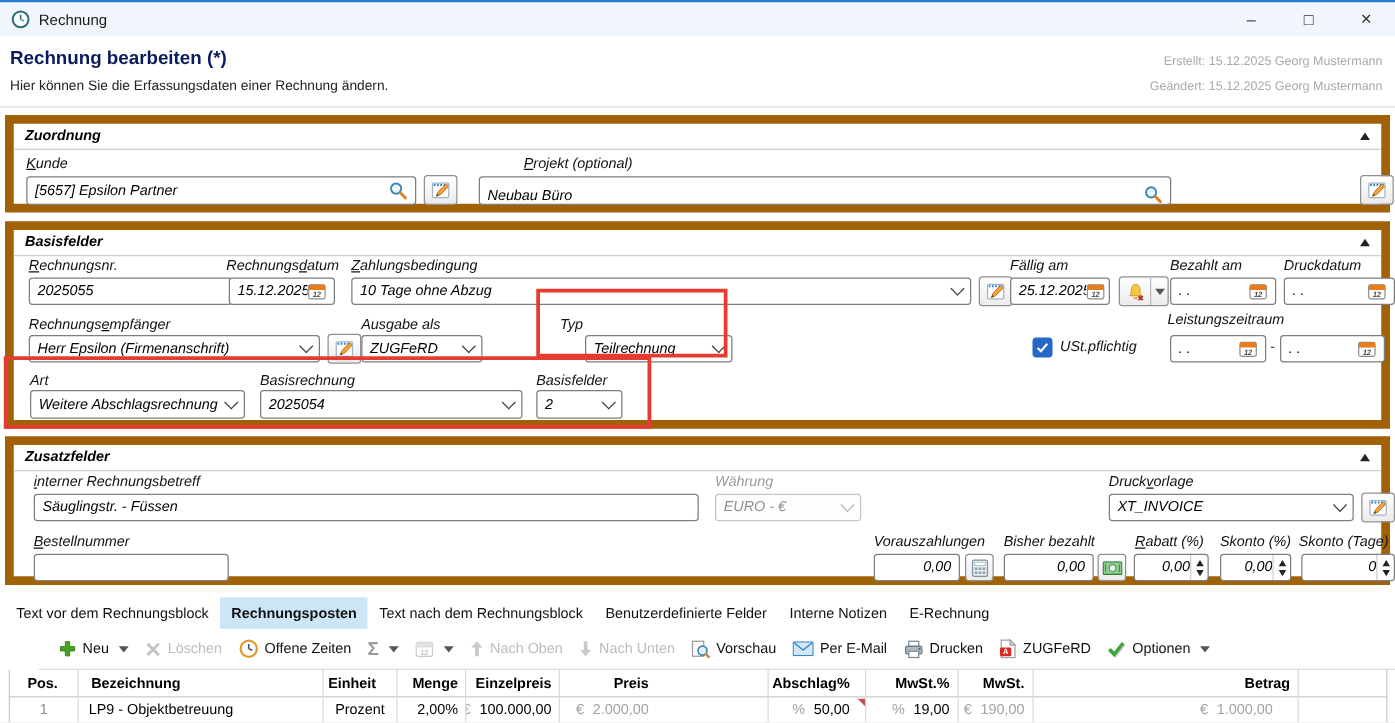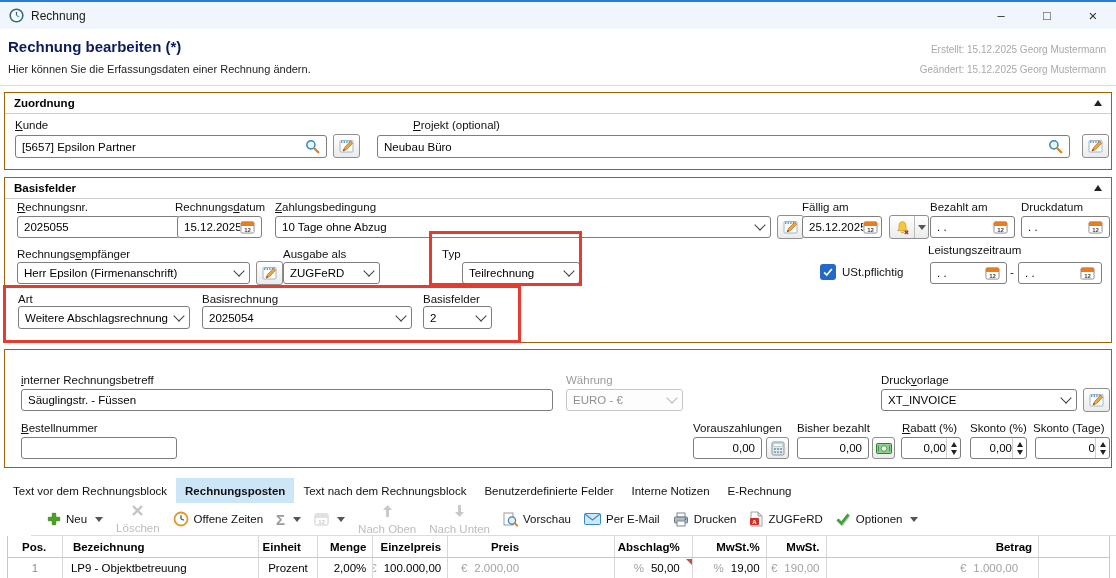--- a/index.html
+++ b/index.html
@@ -11,21 +11,21 @@
             display:flex;align-items:center;}
   .titlebar .app-title{font-size:12px;color:#1a1a1a;margin-left:7px;}
   .win-btn{position:absolute;top:0;width:46px;height:27px;display:flex;align-items:center;
            justify-content:center;font-size:13px;color:#333;}
   
   .page-title{position:absolute;left:8px;top:38px;font-size:15px;font-weight:bold;color:#0b1c5e;}
   .page-sub{position:absolute;left:8px;top:63px;font-size:11px;color:#222;}
   .meta{position:absolute;right:10px;font-size:10px;color:#a9a9a9;text-align:right;}
   .hdr-divider{position:absolute;left:0;top:85px;width:100%;height:1px;background:#d8dde2;}
   
-  .section{position:absolute;left:4px;width:1108px;border:1px solid #a16207;background:#fff;box-sizing:border-box;}
+  .section{position:absolute;left:4px;width:1108px;border:7px solid #a16207;background:#fff;box-sizing:border-box;font-style:italic;}
   .sec-h{height:20px;display:flex;align-items:center;justify-content:space-between;
          padding:0 9px;border-bottom:1px solid #cfcfcf;font-size:11.5px;font-weight:bold;}
   .up-tri{width:0;height:0;border-left:4px solid transparent;border-right:4px solid transparent;
           border-bottom:6px solid #222;}
   .lbl{position:absolute;font-size:11.5px;color:#111;white-space:nowrap;}
   .lbl.gray{color:#9b9b9b;}
   .fld{position:absolute;box-sizing:border-box;height:22px;border:1px solid #7e7e7e;border-radius:3px;
        background:#fff;display:flex;align-items:center;font-size:11.5px;padding:0 6px;
        white-space:nowrap;overflow:hidden;}
   .fld .val{flex:1;overflow:hidden;}
@@ -47,21 +47,21 @@
             display:flex;align-items:center;justify-content:center;}
   .annotation{position:absolute;border:3px solid #e63b30;z-index:6;pointer-events:none;}
   
   .tabs{position:absolute;left:4px;top:478px;height:25px;display:flex;align-items:stretch;}
   .tab{display:flex;align-items:center;padding:0 9px;font-size:11.5px;color:#111;}
   .tab.active{background:#cde6f7;font-weight:bold;}
   
   .toolbar{position:absolute;left:0;top:503px;width:100%;height:33px;box-sizing:border-box;
            border-bottom:1px solid #dcdcdc;display:flex;align-items:center;padding-left:16px;gap:13px;margin-left:31px;}
   .titem{display:flex;align-items:center;gap:5px;font-size:11.5px;color:#111;white-space:nowrap;}
-  .titem.disabled{color:#bcbcbc;flex-direction:column;}
+  .titem.disabled{color:#bcbcbc;}
   .dd{width:0;height:0;border-left:4px solid transparent;border-right:4px solid transparent;
       border-top:5px solid #555;margin-left:3px;}
   .sigma{font-size:15px;font-weight:bold;color:#9a9a9a;}
   
   .grid{position:absolute;left:7px;top:536px;width:1103px;box-sizing:border-box;
         border-left:1px solid #c9c9c9;border-right:1px solid #c9c9c9;font-size:11.5px;}
   .grow-row{display:flex;}
   .ghead{height:21px;border-bottom:1px solid #c9c9c9;font-weight:bold;}
   .gbody{height:20px;}
   .gc{box-sizing:border-box;display:flex;align-items:center;padding:0 6px;overflow:hidden;white-space:nowrap;}
@@ -122,21 +122,21 @@
       <span>
         <svg width="16" height="16" viewBox="0 0 16 16">
             <rect x="1" y="2.5" width="13" height="11.5" rx="1" fill="#fff" stroke="#9fb6c9"></rect>
             <line x1="2" y1="4" x2="13" y2="4" stroke="#2e7fd1" stroke-width="1.5" stroke-dasharray="1.4 1.2"></line>
             <polygon points="4,13 5.5,9.5 11.5,3.2 13.6,5.3 7.5,11.6" fill="#f2a33c" stroke="#b36a14" stroke-width="0.7"></polygon>
             <polygon points="4,13 4.9,10.9 6.1,12.1" fill="#5a3c1e"></polygon>
           </svg>
       </span>
     </div>
     <div class="lbl" style="left:372px;top:26px;padding-left:36px;"><u>P</u>rojekt (optional)</div>
-    <div class="fld" style="left:372px;top:42px;width:693px;height:23px;">
+    <div class="fld" style="left:372px;top:42px;width:554px;height:23px;align-items:flex-end;">
       <span class="val">Neubau Büro</span>
       <span>
         <svg width="15" height="15" viewBox="0 0 14 14">
             <circle cx="5.5" cy="5.5" r="3.8" fill="#eaf4fb" stroke="#3c86b4" stroke-width="1.4"></circle>
             <line x1="8.6" y1="8.6" x2="12.4" y2="12.4" stroke="#d9822b" stroke-width="2.2" stroke-linecap="round"></line>
           </svg>
       </span>
     </div>
     <div class="btn" style="left:1077px;top:41px;">
       <span>
@@ -310,20 +310,24 @@
     <div class="fld" style="left:418px;top:128px;width:69px;height:23px;">
       <span class="val">2</span>
       <span class="chev"></span>
     </div>
   </div>
 
   <div class="annotation" style="left:429px;top:231px;width:147px;height:49px;"></div>
   <div class="annotation" style="left:3px;top:285px;width:512px;height:52px;"></div>
 
   <div class="section" style="top:349px;height:119px;">
+    <div class="sec-h">
+      <span>Zusatzfelder</span>
+      <span class="up-tri"></span>
+    </div>
 
     <div class="lbl" style="left:16px;top:24px;"><u>i</u>nterner Rechnungsbetreff</div>
     <div class="fld" style="left:16px;top:39px;width:532px;">
       <span class="val">Säuglingstr. - Füssen</span>
     </div>
 
     <div class="lbl gray" style="left:561px;top:24px;">Währung</div>
     <div class="fld disabled" style="left:561px;top:39px;width:117px;">
       <span class="val">EURO - €</span>
       <span class="chev"></span>

